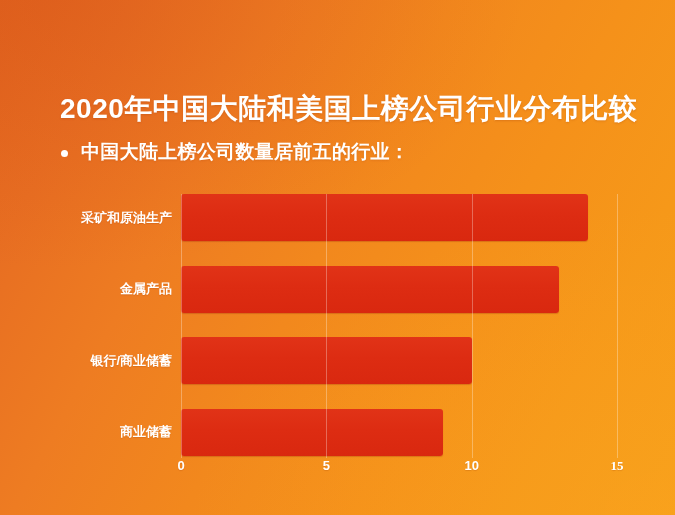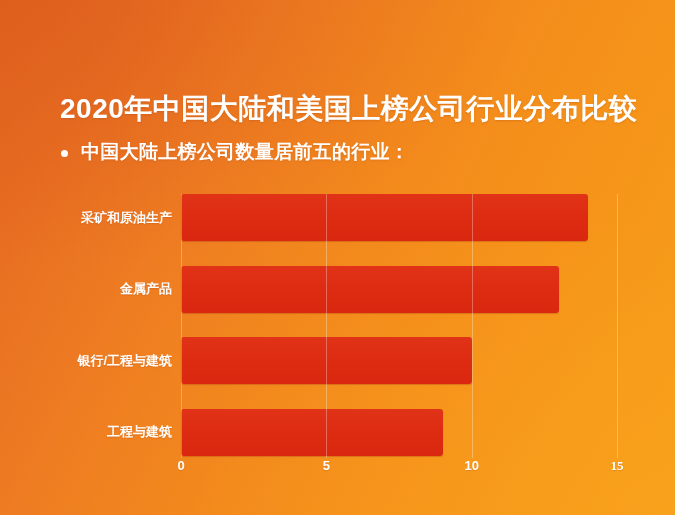--- a/index.html
+++ b/index.html
@@ -191,25 +191,25 @@
         <div class="bars">
             <div class="bar-slot">
               <div class="cat-label">采矿和原油生产</div>
               <div class="bar" title="采矿和原油生产: 14" style="width: 93.3333%;"></div>
             </div>
             <div class="bar-slot">
               <div class="cat-label">金属产品</div>
               <div class="bar" title="金属产品: 13" style="width: 86.6667%;"></div>
             </div>
             <div class="bar-slot">
-              <div class="cat-label">银行/工程与建筑</div>
+              <div class="cat-label">银行/商业储蓄</div>
               <div class="bar" title="银行/商业储蓄: 10" style="width: 66.6667%;"></div>
             </div>
             <div class="bar-slot">
-              <div class="cat-label">工程与建筑</div>
+              <div class="cat-label">商业储蓄</div>
               <div class="bar" title="工程与建筑: 9" style="width: 60%;"></div>
             </div>
           </div>
       </div>
 
       <div class="xaxis">
           <div class="xtick" style="left: 0%;">0</div>
           <div class="xtick" style="left: 33.3333%;">5</div>
           <div class="xtick" style="left: 66.6667%; text-align: center;">10</div>
           <div class="xtick" style="left: 100%; font-family: Liberation Serif, serif;">15</div>

